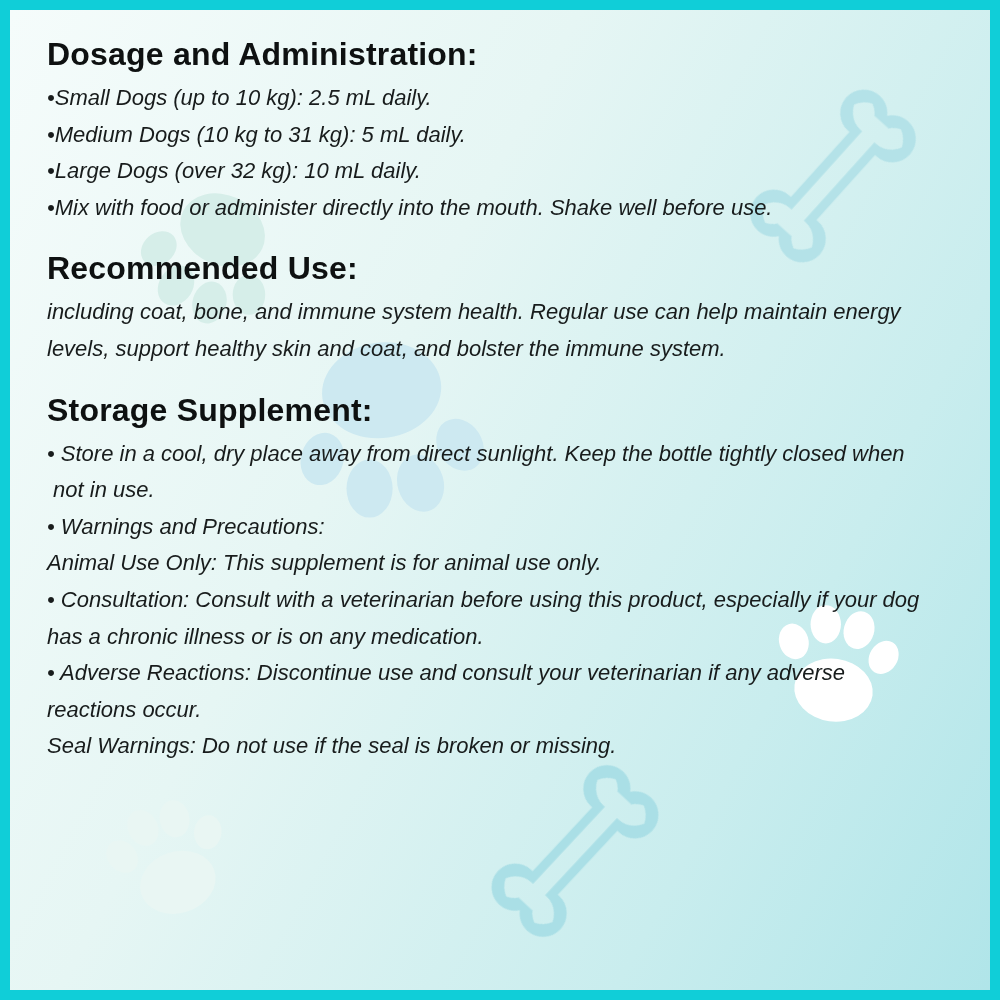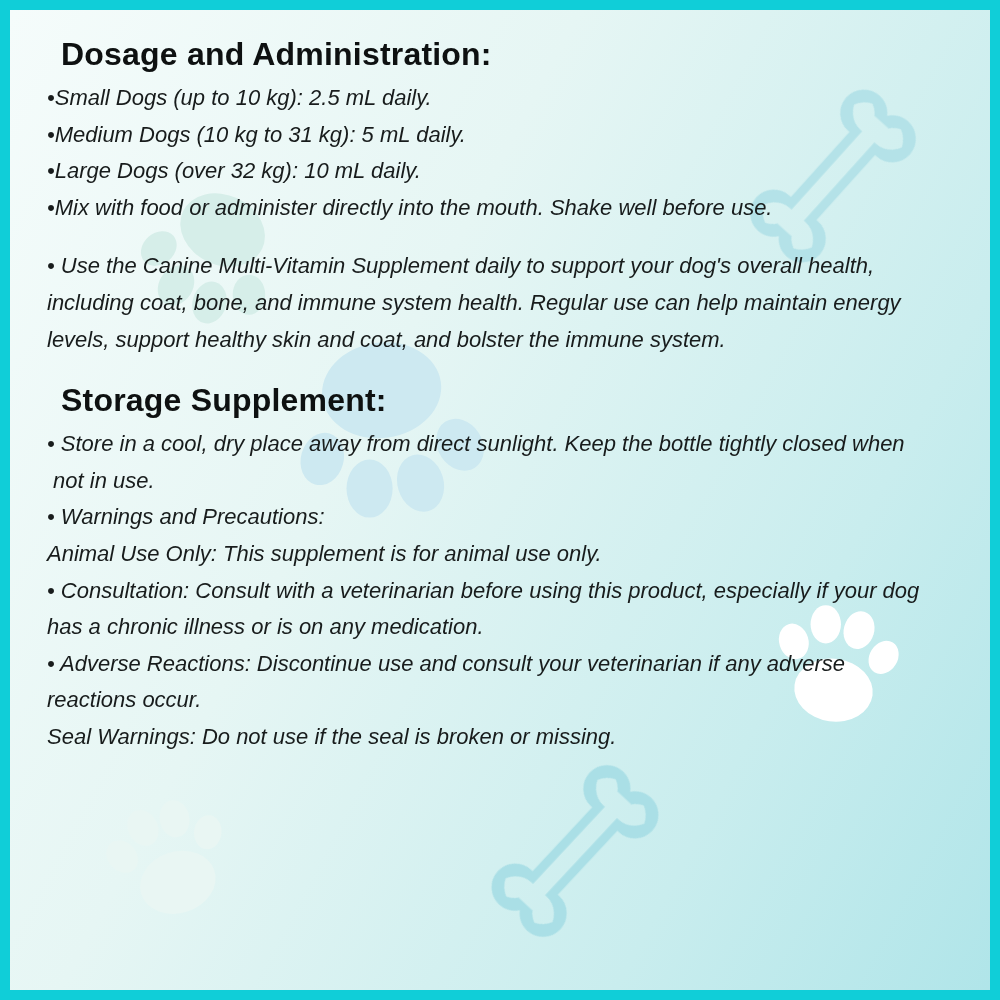--- a/index.html
+++ b/index.html
@@ -44,21 +44,21 @@
   .bone-b{left:465px;top:791px;width:200px;height:100px;transform:rotate(-47deg);}
   .content{
     position:relative;z-index:2;
     box-sizing:border-box;
     padding:24px 4px 0 37px;
     color:var(--text-color);
   }
   .section + .section{margin-top:22px;}
   .heading{
     font-size:32px;line-height:40px;font-weight:bold;
-    margin:0 0 6px 14px;color:#0e1111;letter-spacing:0.2px;
+    margin:0 0 6px 0;color:#0e1111;letter-spacing:0.2px;
     white-space:pre;
   }
   .lines{font-size:22px;line-height:36.6px;font-style:italic;}
   .line{white-space:pre;}
 </style>
 </head>
 <body>
 
 <div class="page">
   <div class="label">
@@ -137,22 +137,22 @@
         <h1 class="heading">Dosage and Administration:</h1>
         <div class="lines">
           <div class="line">•Small Dogs (up to 10 kg): 2.5 mL daily.</div>
           <div class="line">•Medium Dogs (10 kg to 31 kg): 5 mL daily.</div>
           <div class="line">•Large Dogs (over 32 kg): 10 mL daily.</div>
           <div class="line">•Mix with food or administer directly into the mouth. Shake well before use.</div>
         </div>
       </div>
 
       <div class="section">
+        <h1 class="heading">Recommended Use:</h1>
         <div class="lines">
-          <div class="line">• Use the Canine Multi-Vitamin Supplement daily to support your dog's overall health,</div>
           <div class="line">including coat, bone, and immune system health. Regular use can help maintain energy</div>
           <div class="line">levels, support healthy skin and coat, and bolster the immune system.</div>
         </div>
       </div>
 
       <div class="section">
         <h1 class="heading">Storage Supplement:</h1>
         <div class="lines">
           <div class="line">• Store in a cool, dry place away from direct sunlight. Keep the bottle tightly closed when</div>
           <div class="line"> not in use.</div>

